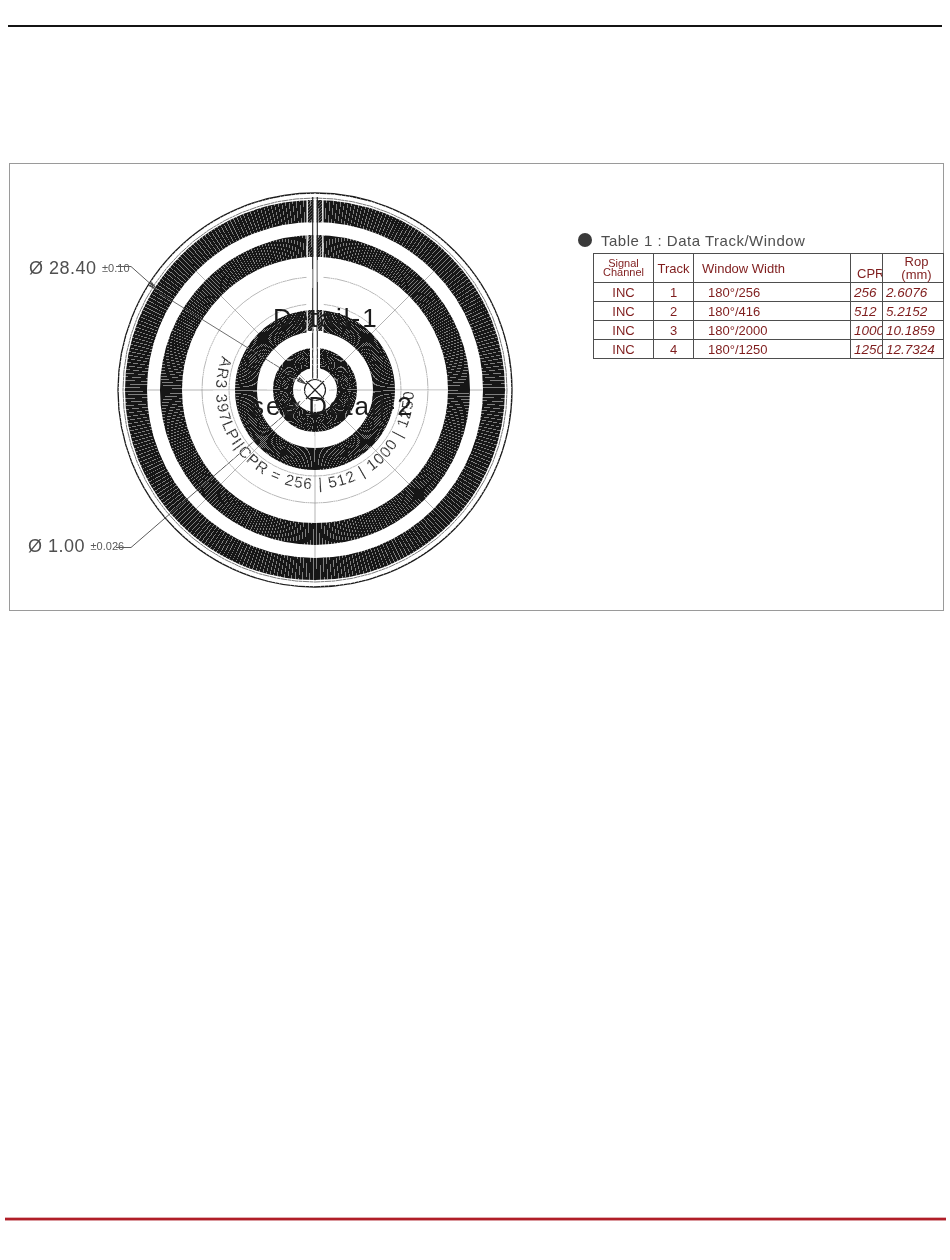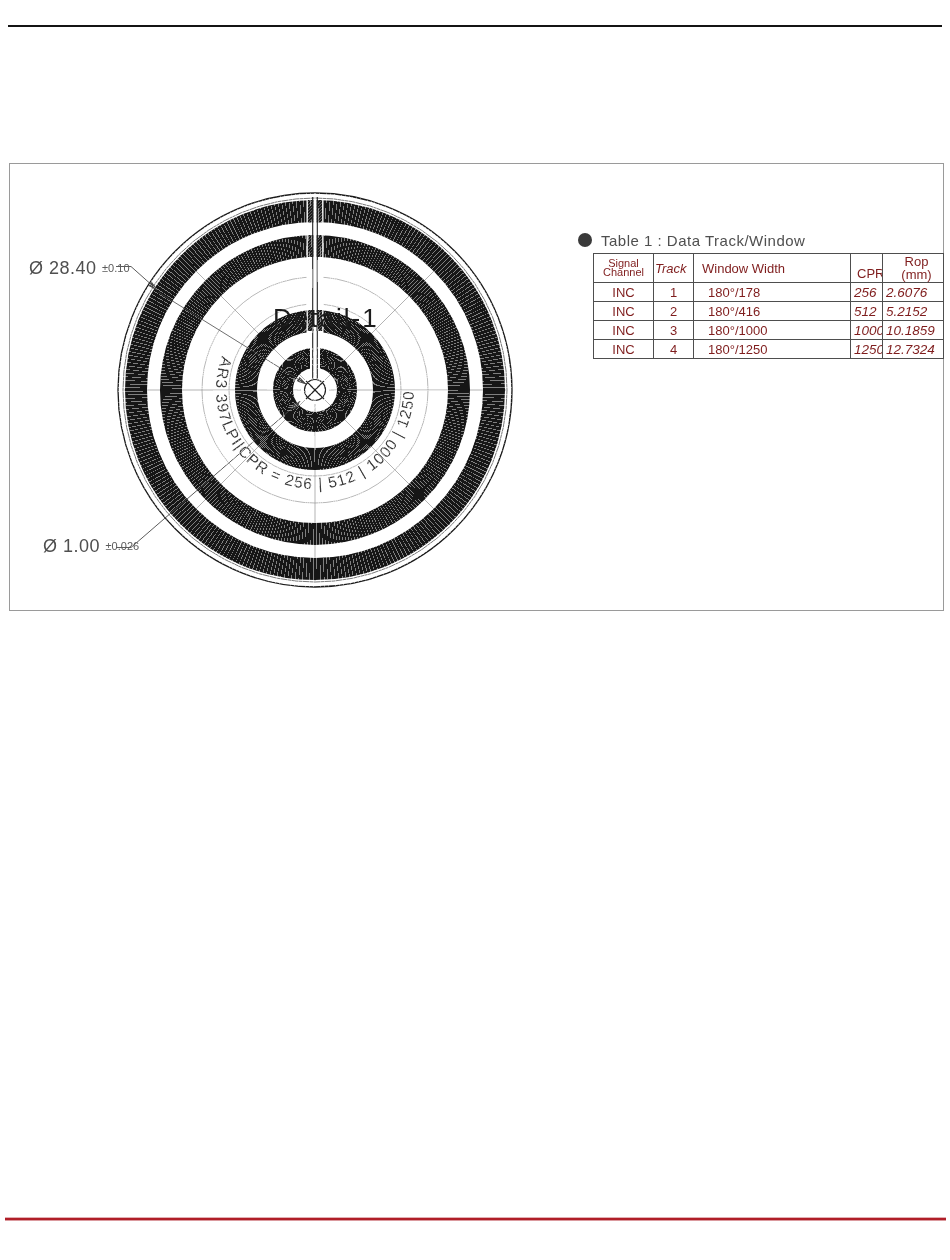--- a/index.html
+++ b/index.html
@@ -24,21 +24,21 @@
   .table-title{font-size:15px;color:#4f4f4f;letter-spacing:0.5px;}
   .bullet{position:absolute;left:578px;top:233px;width:14px;height:14px;border-radius:50%;background:#3a3a3a;}
   table.data{
     position:absolute;left:593px;top:253px;width:350px;border-collapse:collapse;table-layout:fixed;
     font-size:13px;color:#7f1d1d;
   }
   table.data th, table.data td{border:1px solid #4e4e4e;font-weight:normal;overflow:hidden;}
   table.data th{height:23px;}
   table.data td{height:16px;}
   .h-signal{font-size:11px;line-height:0.78;text-align:center;white-space:pre-line;}
-  .h-track{font-size:13px;text-align:left;font-style:italic;}
+  .h-track{font-size:13px;text-align:center;}
   .h-ww{font-size:13px;text-align:left;padding-left:8px;}
   .h-cpr{font-size:13px;text-align:left;vertical-align:bottom;padding-left:6px;}
   .h-rop{font-size:13px;line-height:1;text-align:center;vertical-align:top;padding-left:8px;white-space:pre-line;}
   .c-center{text-align:center;}
   .c-left{text-align:left;padding-left:14px;}
   .c-num{text-align:left;padding-left:3px;font-size:13.5px;font-style:italic;}
 </style>
 </head>
 <body>
 
@@ -118,26 +118,27 @@
       </text>
     </g>
   </svg>
 
   <div class="moire"></div>
 
   <div class="cad-text dim" style="left:29px;top:258px;">
     <span>Ø 28.40</span>
     <span class="tol">±0.10</span>
   </div>
-  <div class="cad-text dim" style="left:43px;top:536px;">
+  <div class="cad-text dim" style="left:28px;top:536px;">
     <span>Ø 1.00</span>
     <span class="tol">±0.026</span>
   </div>
 
   <div class="cad-text detail-label" style="left:273px;top:303px;text-align:center;">Detail-1</div>
+  <div class="cad-text detail-label" style="left:251px;top:391px;">see Detail-2</div>
 
   <div class="bullet"></div>
   <div class="cad-text table-title" style="left:601px;top:232px;">Table 1 : Data Track/Window</div>
 
   <table class="data">
     <colgroup>
       <col style="width:60px">
         <col style="width:40px">
         <col style="width:157px">
         <col style="width:32px">
@@ -151,35 +152,35 @@
         <th class="h-ww">Window Width</th>
         <th class="h-cpr">CPR</th>
         <th class="h-rop">Rop
 (mm)</th>
       </tr>
     </thead>
     <tbody>
       <tr>
         <td class="c-center">INC</td>
         <td class="c-center">1</td>
-        <td class="c-left">180°/178</td>
+        <td class="c-left">180°/256</td>
         <td class="c-num">256</td>
         <td class="c-num">2.6076</td>
       </tr>
       <tr>
         <td class="c-center">INC</td>
         <td class="c-center">2</td>
         <td class="c-left">180°/416</td>
         <td class="c-num">512</td>
         <td class="c-num">5.2152</td>
       </tr>
       <tr>
         <td class="c-center">INC</td>
         <td class="c-center">3</td>
-        <td class="c-left">180°/1000</td>
+        <td class="c-left">180°/2000</td>
         <td class="c-num">1000</td>
         <td class="c-num">10.1859</td>
       </tr>
       <tr>
         <td class="c-center">INC</td>
         <td class="c-center">4</td>
         <td class="c-left">180°/1250</td>
         <td class="c-num">1250</td>
         <td class="c-num">12.7324</td>
       </tr>

